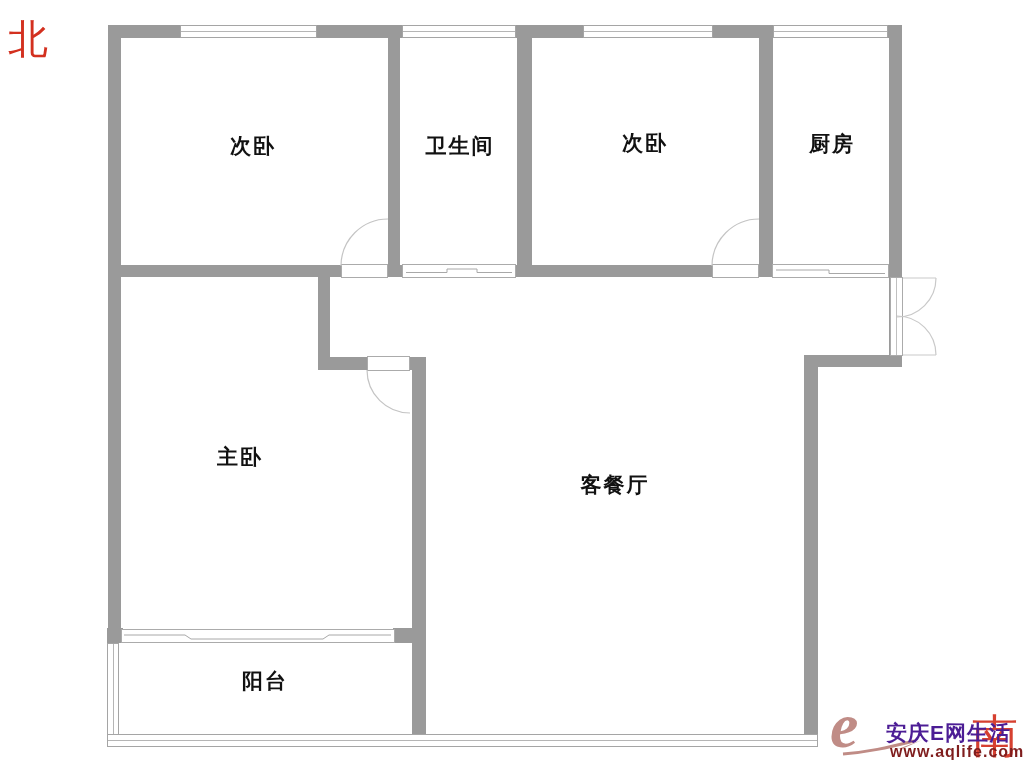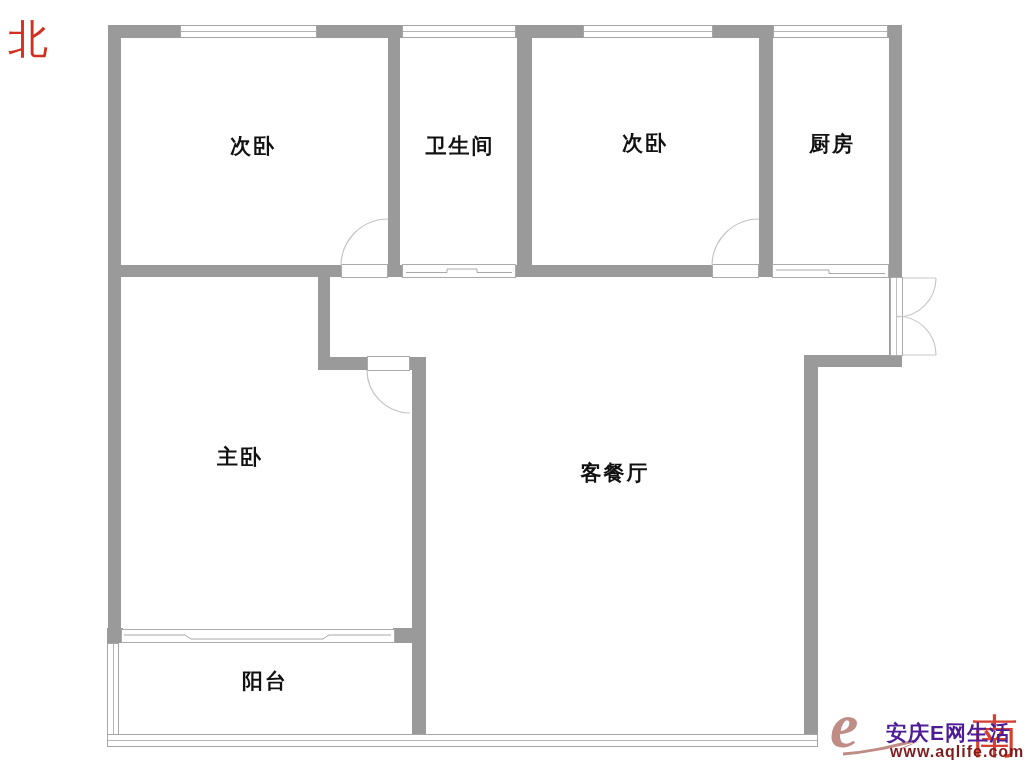--- a/index.html
+++ b/index.html
@@ -91,21 +91,21 @@
     <path d="M 124 635 L 185 635 L 191 639 L 323 639 L 329 635 L 391 635" fill="none" stroke="#a8a8a8" stroke-width="1"></path>
     <path d="M 843 754 C 868 752 886 748 914 741" fill="none" stroke="#c08c86" stroke-width="3"></path>
     <path d="M 898 749 L 922 740 L 904 748 Z" fill="#c08c86" stroke="none"></path>
   </svg>
 
   <div class="room-label" style="left:253px;top:146px;">次卧</div>
   <div class="room-label" style="left:460px;top:146px;font-family:Liberation Serif, serif;">卫生间</div>
   <div class="room-label" style="left:645px;top:143px;">次卧</div>
   <div class="room-label" style="left:832px;top:144px;">厨房</div>
   <div class="room-label" style="left:240px;top:457px;">主卧</div>
-  <div class="room-label" style="left:615px;top:473px;">客餐厅</div>
+  <div class="room-label" style="left:615px;top:485px;">客餐厅</div>
   <div class="room-label" style="left:265px;top:681px;text-align:center;">阳台</div>
 
   <div class="compass north">北</div>
   <div class="compass south">南</div>
 
   <div class="wm wm-e">e</div>
   <div class="wm wm-name">安庆E网生活</div>
   <div class="wm wm-url">www.aqlife.com</div>
 
 </div>

